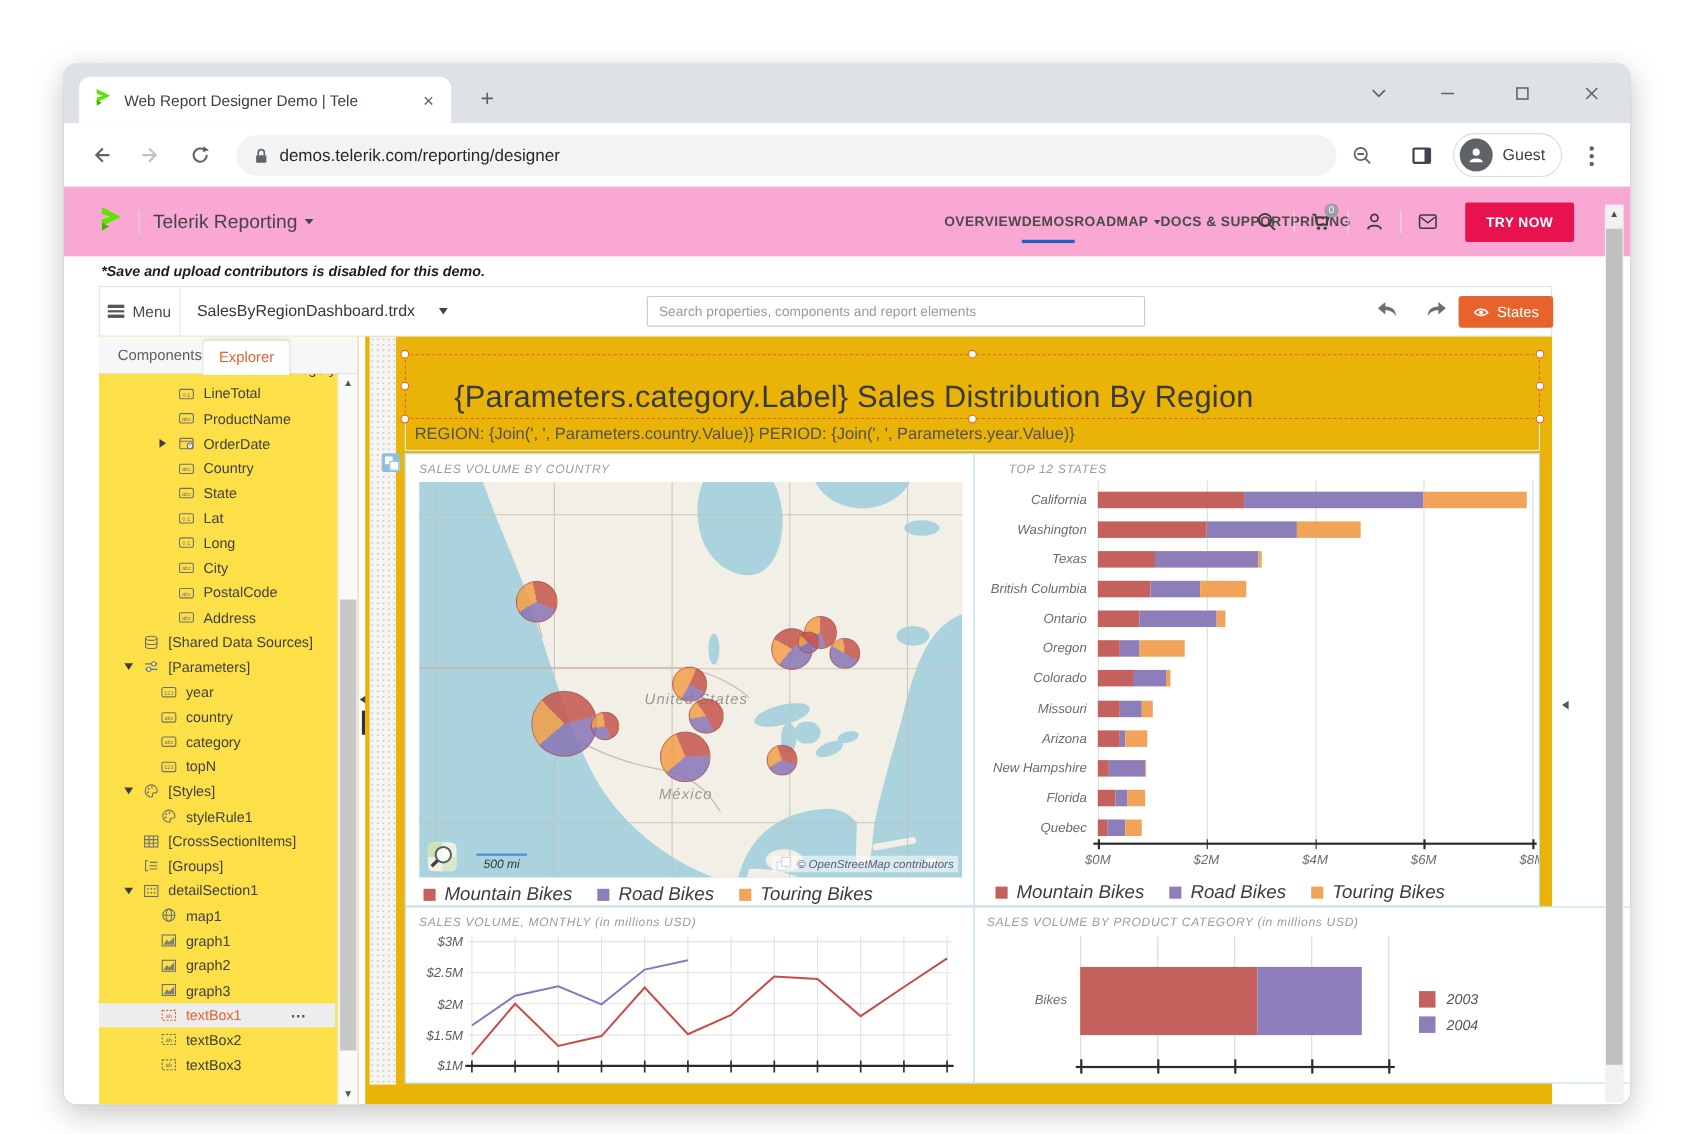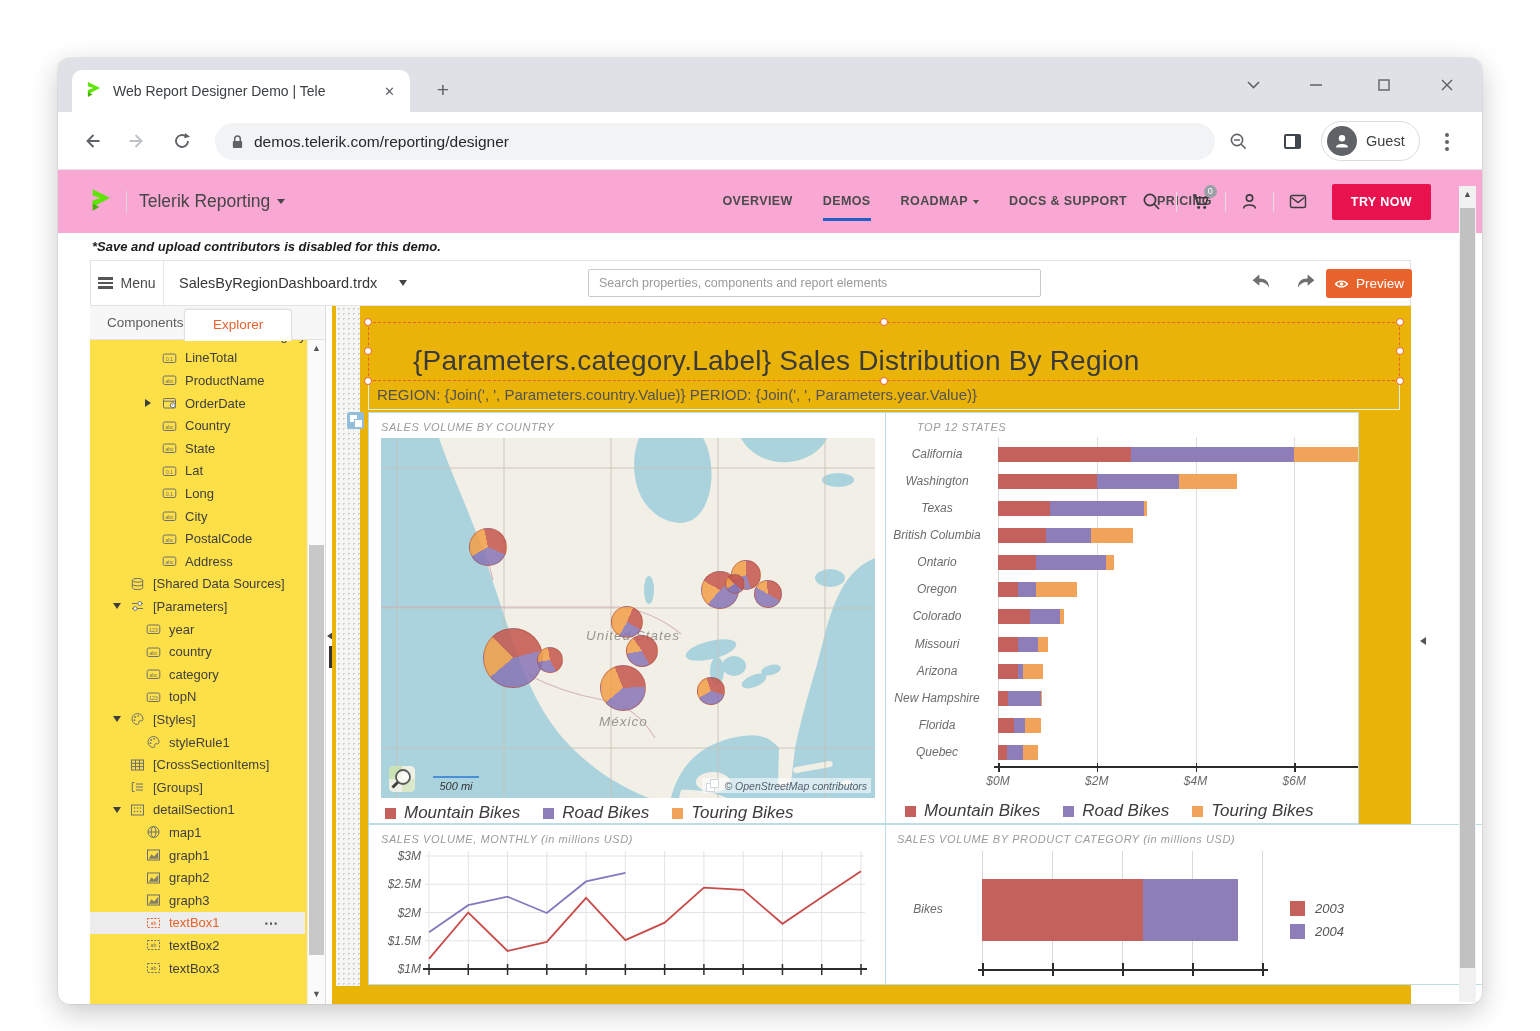--- a/index.html
+++ b/index.html
@@ -34,21 +34,21 @@
   .pg-scroll { position:absolute; left:1401px; top:16px; width:17px; bottom:2px; background:#f1f1f1; }
   .pg-scroll .arrow { color:#505050; font-size:9px; text-align:center; height:16px; line-height:16px; }
   .pg-thumb { position:absolute; left:1px; right:1px; top:22px; height:760px; background:#c1c1c1; }
 
   
   .site-header { position:absolute; left:0; top:0; width:1428px; height:63px; background:#f9a8d4; display:flex; align-items:center; }
   .brand { display:flex; align-items:center; margin-left:32px; }
   .brand-sep { width:1px; height:22px; background:#d9d9d9; margin:0 12px; }
   .brand-name { font-size:17.5px; color:#454545; }
   .brand-caret { width:0; height:0; border-left:4px solid transparent; border-right:4px solid transparent; border-top:5px solid #454545; margin-left:7px; display:inline-block; }
-  .site-nav { position:absolute; right:274px; top:0; height:63px; display:flex; align-items:center; gap:30px; }
+  .site-nav { position:absolute; right:258px; top:0; height:63px; display:flex; align-items:center; }
   .nav-item { font-size:12.5px; font-weight:bold; color:#4a4a4a; letter-spacing:.4px; position:relative; height:63px; line-height:63px; }
   .nav-item.active:after { content:""; position:absolute; left:0; right:0; bottom:12px; height:3px; background:#2160c4; }
   .nav-caret { width:0; height:0; border-left:3.5px solid transparent; border-right:3.5px solid transparent; border-top:4.5px solid #4a4a4a; display:inline-block; margin-left:5px; vertical-align:middle; }
   .hdr-icons { position:absolute; right:55px; top:0; height:63px; display:flex; align-items:center; }
   .hicon { position:relative; padding:0 11px; display:flex; align-items:center; }
   .hsep { width:1px; height:20px; background:#e0e0e0; margin:0 4px; }
   .cart-badge { position:absolute; top:-8px; right:4px; min-width:13px; height:13px; border-radius:7px; background:#9aa0a6; color:#fff;
     font-size:9px; line-height:13px; text-align:center; padding:0 2px; }
   .try-now { margin-left:14px; background:#e8134e; color:#fff; font-size:12.5px; font-weight:bold; letter-spacing:.4px;
     padding:11px 19px; border-radius:2px; }
@@ -69,21 +69,21 @@
   .dsearch::placeholder { color:#9a9a9a; }
   .undo-redo { position:absolute; top:12px; width:22px; height:20px; }
   .preview-btn { position:absolute; left:1235px; top:8px; width:86px; height:29px; background:#e8622c; border-radius:3px; color:#fff;
     font-size:13.5px; display:flex; align-items:center; justify-content:center; gap:7px; }
 
   
   .sidebar { position:absolute; left:32px; top:136px; width:236px; bottom:0; background:#fde047; border-right:1px solid #dcdcdc; }
   .sb-tabs { position:absolute; left:0; top:0; right:0; height:34px; background:#f7f7f7; border-bottom:1px solid #e3e3e3; z-index:5; }
   .sb-tab-components { position:absolute; left:7px; top:0; height:34px; line-height:34px; font-size:13.5px; color:#5d5d5d; padding:0 10px; }
   .sb-tab-explorer { position:absolute; left:94px; top:3px; height:32px; line-height:30px; font-size:13.5px; color:#e8622d;
-    background:#fff; border:1px solid #e0e0e0; border-bottom:none; border-radius:4px 4px 0 0; padding:0 28px; box-shadow:0 -1px 2px rgba(0,0,0,.05); }
+    background:#fff; border:1px solid #e0e0e0; border-bottom:none; border-radius:4px 4px 0 0; padding:0 14px; box-shadow:0 -1px 2px rgba(0,0,0,.05); }
   .tree { position:absolute; left:0; top:34px; right:20px; bottom:0; overflow:hidden; }
   .trow { position:absolute; left:0; right:0; height:22.6px; display:flex; align-items:center; font-size:13px; color:#404040; }
   .trow.sel { background:#ededed; color:#e8622d; }
   .texp { position:absolute; width:10px; }
   .texp.down { width:0; height:0; border-left:4.5px solid transparent; border-right:4.5px solid transparent; border-top:6px solid #3d3d3d; }
   .texp.right { width:0; height:0; border-top:4.5px solid transparent; border-bottom:4.5px solid transparent; border-left:6px solid #3d3d3d; }
   .ticon { display:inline-flex; width:17px; margin-right:6px; flex:none; }
   .tmore { position:absolute; right:26px; font-size:14px; color:#555; letter-spacing:1px; font-weight:bold; }
   .sb-scroll { position:absolute; right:0; top:34px; width:18px; bottom:0; background:#fafafa; border-left:1px solid #eee; }
   .sb-scroll .arrow { color:#555; font-size:9px; text-align:center; height:16px; line-height:16px; }
@@ -126,21 +126,21 @@
 
   .lg-row { position:absolute; display:flex; align-items:center; }
   .lg-item { display:flex; align-items:center; margin-right:23px; }
   .lg-sq { width:11px; height:11px; margin-right:8px; flex:none; }
   .lg-item span { font-size:17px; color:#3c3c3c; }
 
   
   .vgrid { position:absolute; width:1px; background:#ddd; }
   .axis-x { position:absolute; height:2px; background:#2b2b2b; }
   .tick { position:absolute; width:1.5px; background:#2b2b2b; }
-  .cat-label { position:absolute; font-size:12px; color:#6b6b6b; text-align:center; }
+  .cat-label { position:absolute; font-size:12px; color:#6b6b6b; text-align:right; }
   .xlab { position:absolute; font-size:12px; color:#6b6b6b; transform:translateX(-50%); }
   .ylab { position:absolute; font-size:12px; color:#5d5d5d; text-align:right; width:46px; }
   .bar-row { position:absolute; height:15px; display:flex; }
   .bar-seg { height:100%; }
 </style>
 </head>
 <body>
 
 <div class="window">
 
@@ -315,21 +315,21 @@
             <g transform="translate(15,0) scale(-1,1)">
               <path d="M6.3,1.2 L1.2,5.4 L6.3,9.6 V6.8 C9.8,6.8 12.3,8.3 13.5,11 C13.6,6.6 11,4.2 6.3,4.2 Z" fill="#6f6f6f"></path>
             </g>
           </svg>
       </div>
       <div class="preview-btn">
         <svg width="15" height="12" viewBox="0 0 14 12">
             <path d="M1,6 C4,2.2 10,2.2 13,6 C10,9.8 4,9.8 1,6 Z" fill="none" stroke="#fff" stroke-width="1.3"></path>
             <circle cx="7" cy="6" r="1.8" fill="#fff"></circle>
           </svg>
-        <span>Preview</span>
+        <span>States</span>
       </div>
     </div>
 
     <div class="sidebar">
       <div class="sb-tabs">
         <div class="sb-tab-components">Components</div>
         <div class="sb-tab-explorer">Explorer</div>
       </div>
       <div class="tree" id="tree">
           <div class="trow" style="top: -16px; padding-left: 72px;">
@@ -734,21 +734,21 @@
               <div class="lg-sq" style="background: rgb(141, 125, 184);"></div>
               <span>Road Bikes</span>
             </div>
             <div class="lg-item">
               <div class="lg-sq" style="background: rgb(242, 163, 90);"></div>
               <span>Touring Bikes</span>
             </div>
           </div>
       </div>
 
-      <div class="panel" style="left:553px; top:106px; width:474px; height:412px;">
+      <div class="panel" style="left:553px; top:106px; width:515px; height:412px;">
         <div class="p-title" style="left:31px;">TOP 12 STATES</div>
         <div id="t12">
             <div class="vgrid" style="left: 112px; top: 24px; height: 329px;"></div>
             <div class="tick" style="left: 112px; top: 350px; height: 9px;"></div>
             <div class="xlab" style="left: 112px; top: 361px;">$0M</div>
             <div class="vgrid" style="left: 210.75px; top: 24px; height: 329px;"></div>
             <div class="tick" style="left: 210.75px; top: 350px; height: 9px;"></div>
             <div class="xlab" style="left: 210.75px; top: 361px;">$2M</div>
             <div class="vgrid" style="left: 309.5px; top: 24px; height: 329px;"></div>
             <div class="tick" style="left: 309.5px; top: 350px; height: 9px;"></div>

